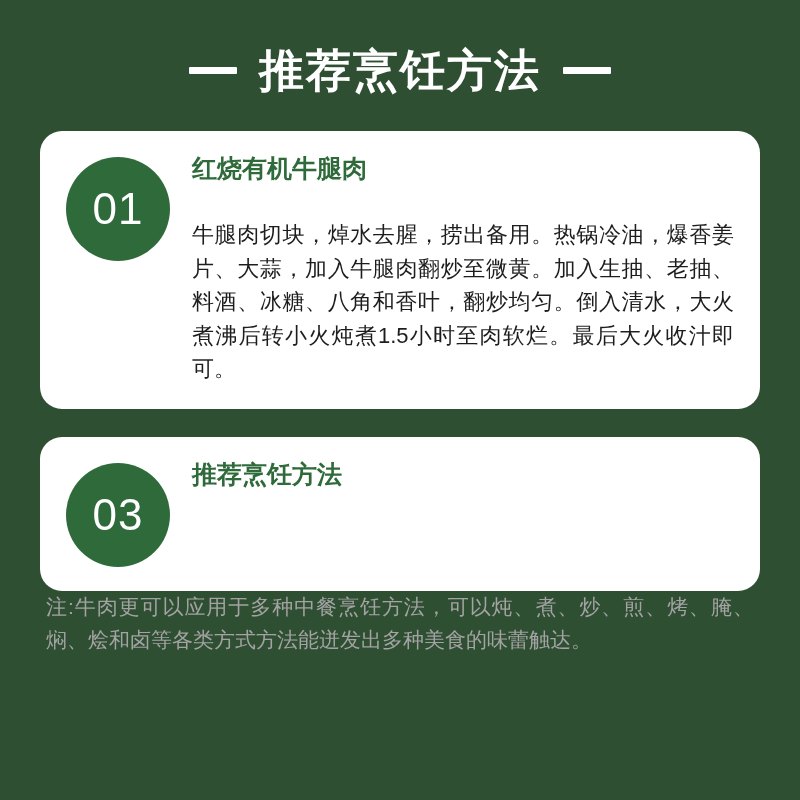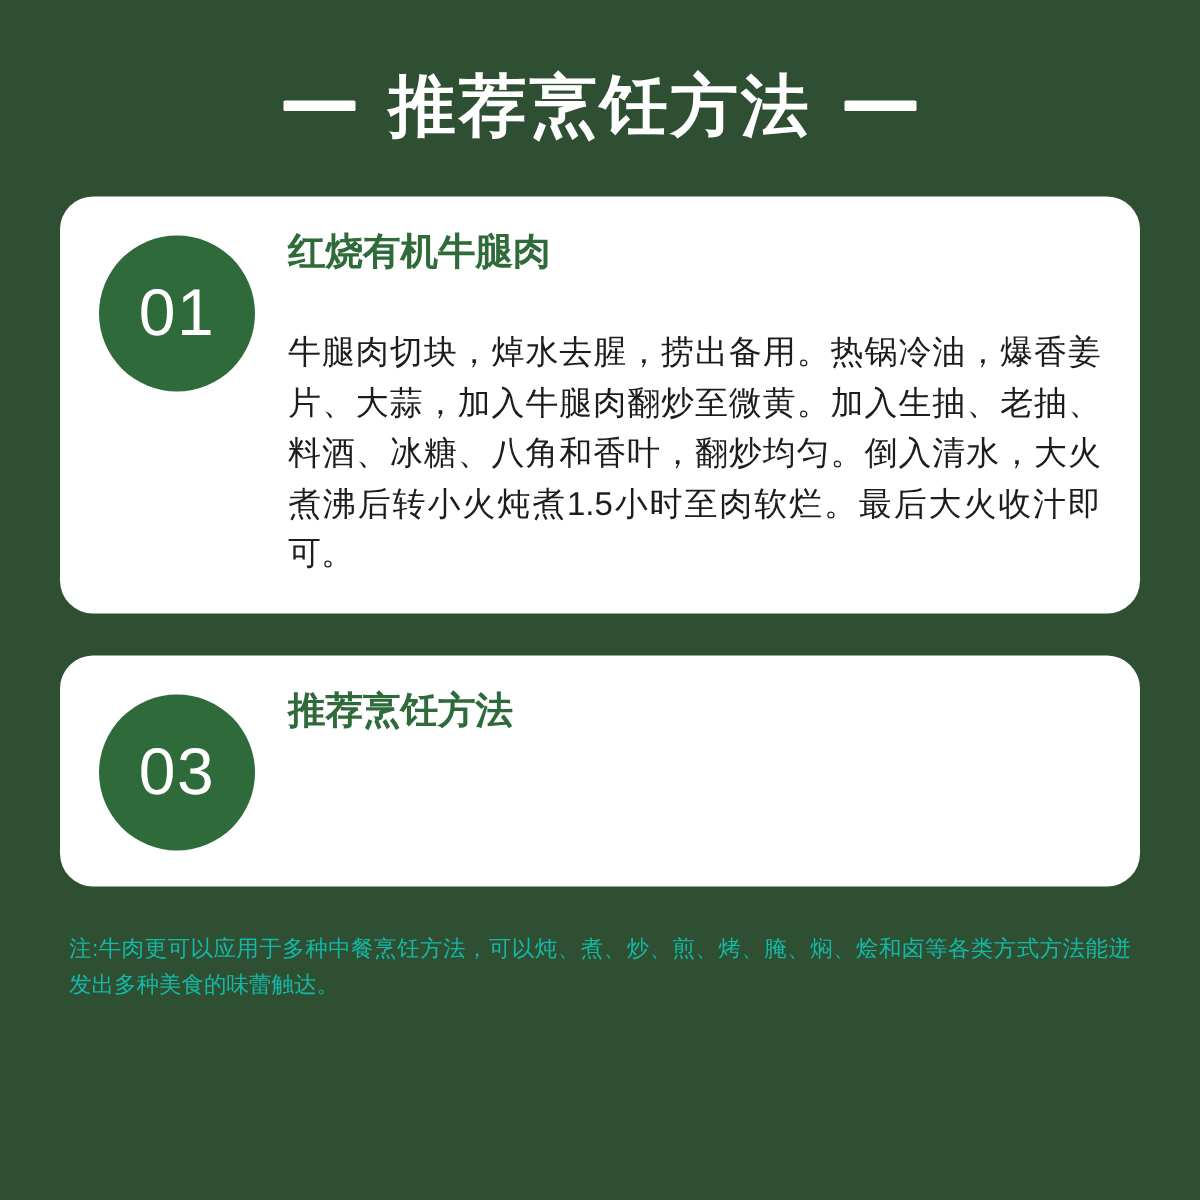--- a/index.html
+++ b/index.html
@@ -89,23 +89,22 @@
   }
   .card-text {
     color: #1d1d1d;
     font-size: 22px;
     line-height: 1.52;
     text-align: justify;
     margin-top: 34px;
   }
   .note {
     width: 720px;
-    margin-top: 30px;
-    color: #14b8a6;
-    font-size: 15px;
+    color: #a3a3a3;
+    font-size: 21px;
     line-height: 1.55;
     text-align: justify;
     padding: 0 6px;
     box-sizing: border-box;
   }
 </style>
 </head>
 <body>
 
 <div class="page">

